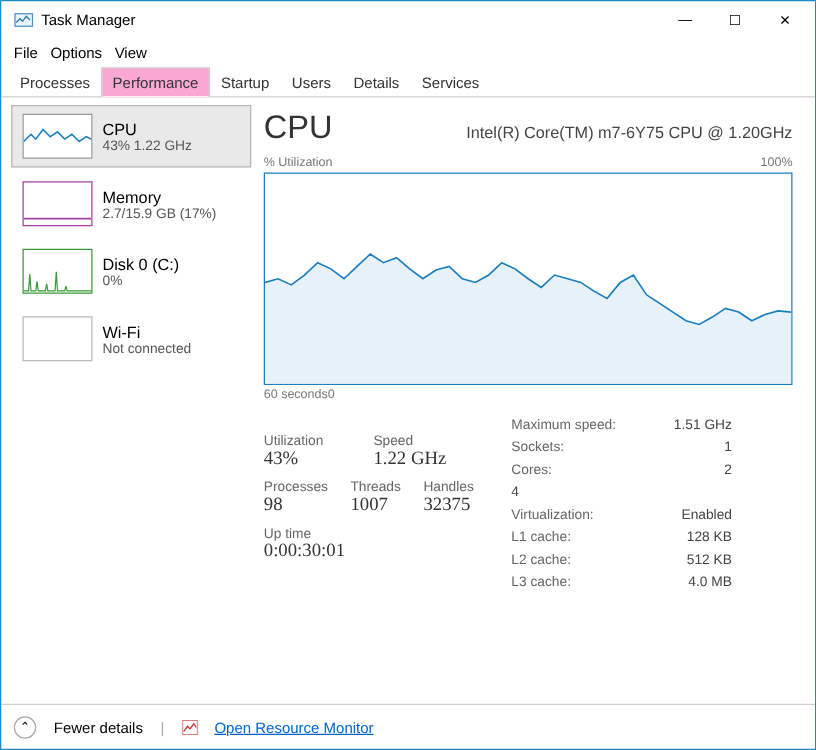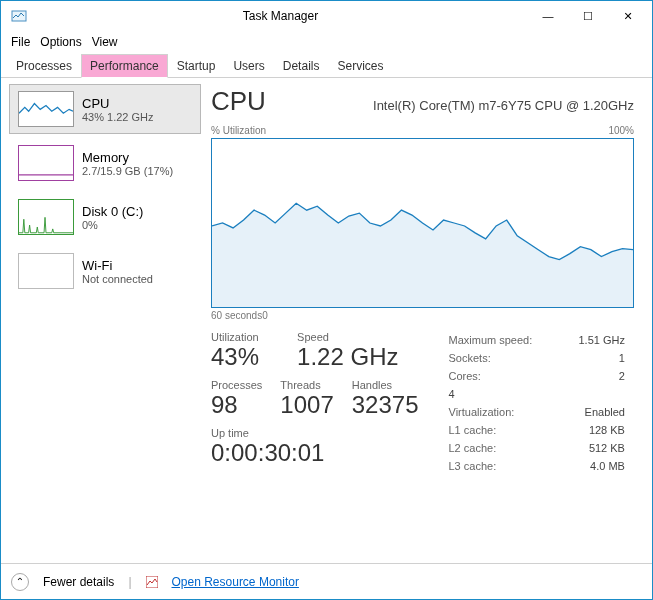--- a/index.html
+++ b/index.html
@@ -1,17 +1,17 @@
 <!DOCTYPE html>
 <html><head>
 <meta charset="utf-8">
 <style>
 * { box-sizing: border-box; margin: 0; padding: 0; font-family: "Segoe UI", Arial, sans-serif; }
 body { background: #fff; border: 1px solid #1a8cc7; width: 653px; height: 600px; position: relative; }
-.titlebar { display: flex; align-items: center; height: 30px; padding: 0 4px; text-align: center; }
+.titlebar { display: flex; align-items: center; height: 30px; padding: 0 4px; }
 .titlebar .icon { width: 16px; height: 16px; margin: 0 6px; }
 .titlebar .title { font-size: 12px; flex: 1; color: #000; }
 .win-controls { display: flex; }
 .win-controls div { width: 40px; height: 28px; display: flex; align-items: center; justify-content: center; font-size: 11px; }
 .menubar { display: flex; gap: 2px; padding: 2px 6px; font-size: 12px; color: #000; }
 .menubar span { padding: 2px 4px; }
 .tabs { display: flex; border-bottom: 1px solid #d0d0d0; padding: 0 6px; font-size: 12px; }
 .tabs .tab { padding: 4px 8px; color: #333; border: 1px solid transparent; border-bottom: none; position: relative; top: 1px; }
 .tabs .tab.active { background: #f9a8d4; border-color: #d0d0d0; border-bottom: 1px solid #fff; }
 .main { display: flex; height: 480px; }
@@ -23,23 +23,23 @@
 .side-item .labels .sub { font-size: 11px; color: #555; }
 .detail { flex: 1; padding: 8px 18px 0 10px; }
 .detail-head { display: flex; align-items: baseline; gap: 16px; margin-bottom: 8px; }
 .detail-head .big { font-size: 26px; color: #333; }
 .detail-head .sub { font-size: 13px; color: #444; flex: 1; text-align: right; }
 .chart-labels { display: flex; justify-content: space-between; font-size: 10px; color: #777; margin-bottom: 2px; }
 .chart { border: 1px solid #1b7fbf; height: 170px; position: relative; background: #fff; }
 .chart-bottom-labels { display: flex; justify-content: flex-start; font-size: 10px; color: #777; margin-top: 2px; margin-bottom: 10px; }
 .stats { display: flex; gap: 30px; }
 .stats-left .lbl { font-size: 11px; color: #666; }
-.stats-left .val { font-size: 24px; color: #333; }
+.stats-left .val { font-size: 15px; color: #333; font-family: Liberation Serif, serif; }
 .stats-left .grid3 { display: grid; grid-template-columns: auto auto auto; column-gap: 18px; row-gap: 0; }
-.stats-left .grid2 { display: grid; grid-template-columns: auto auto; column-gap: 18px; }
+.stats-left .grid2 { display: grid; grid-template-columns: auto auto; column-gap: 18px; margin-top: 16px; }
 .stats-right { font-size: 11px; color: #444; }
 .stats-right .kv { display: flex; justify-content: space-between; gap: 20px; line-height: 18px; }
 .stats-right .kv .k { color: #666; width: 110px; }
 .footer { position: absolute; bottom: 0; left: 0; right: 0; height: 36px; border-top: 1px solid #d0d0d0; display: flex; align-items: center; padding: 0 10px; gap: 14px; font-size: 12px; }
 .footer .chev { width: 18px; height: 18px; border: 1px solid #aaa; border-radius: 50%; display: flex; align-items: center; justify-content: center; font-size: 10px; }
 .footer .link { color: #0066cc; text-decoration: underline; text-align: center; }
 .footer .perf-icon { width: 12px; height: 12px; }
 svg { display: block; }
 </style>
 </head>

